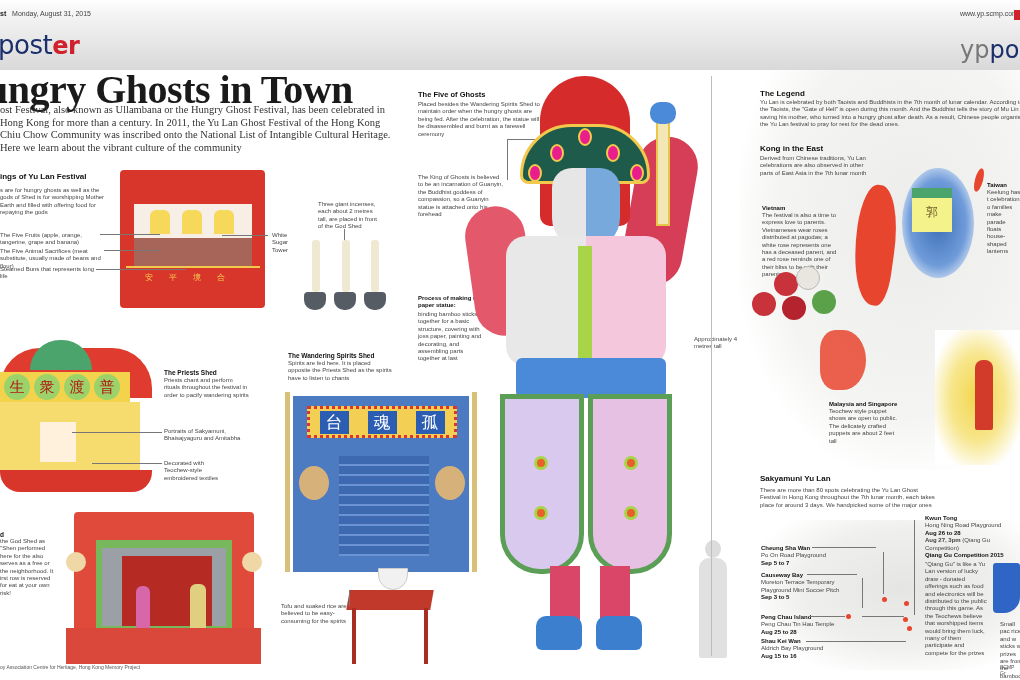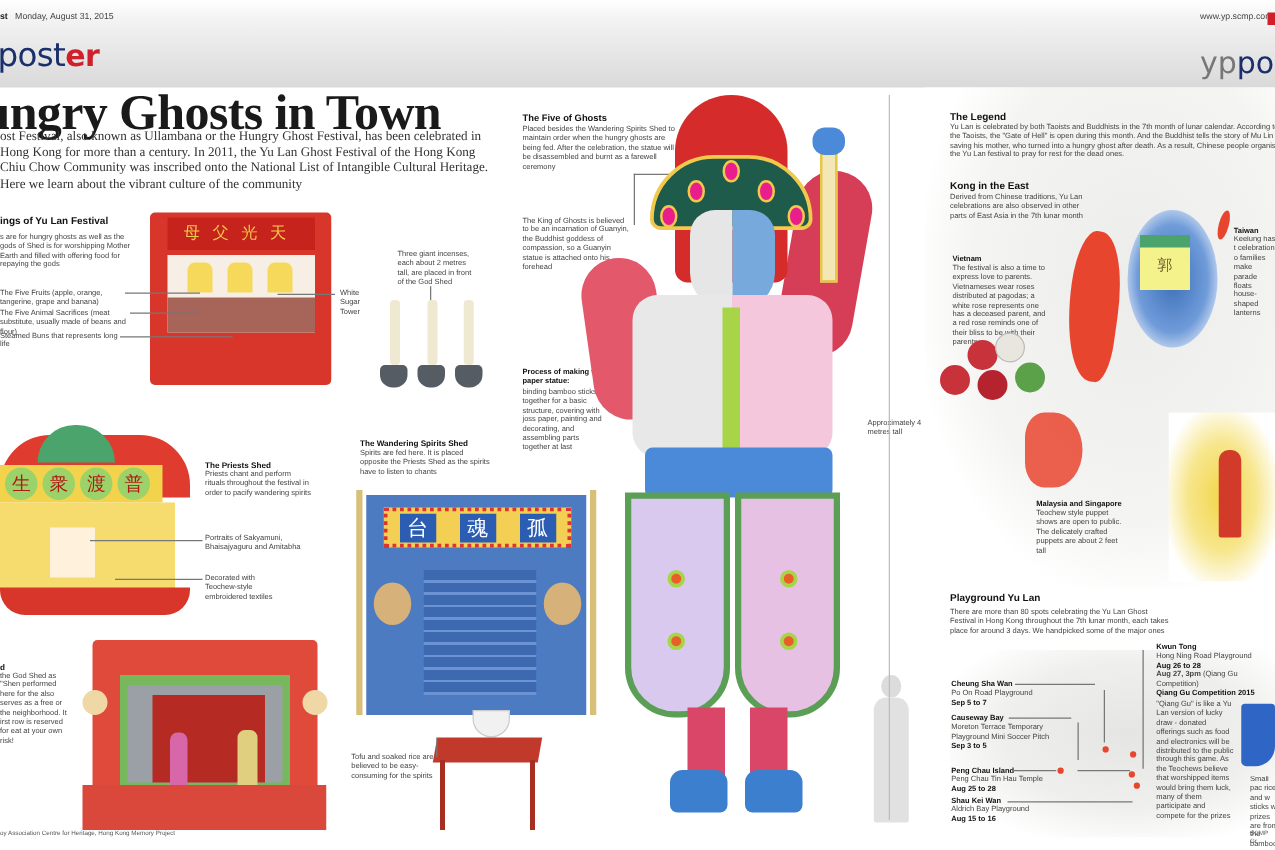--- a/index.html
+++ b/index.html
@@ -131,26 +131,26 @@
   <span>yp</span><span class="po">pos</span>
 </div>
 
 <h1 class="title">ungry Ghosts in Town</h1>
 <p class="intro">ost Festival, also known as Ullambana or the Hungry Ghost Festival, has been celebrated in Hong Kong for more than a century. In 2011, the Yu Lan Ghost Festival of the Hong Kong Chiu Chow Community was inscribed onto the National List of Intangible Cultural Heritage. Here we learn about the vibrant culture of the community</p>
 
 <div class="txt h" style="left:0; top:172px; font-size:8px;">ings of Yu Lan Festival</div>
 <div class="txt small" style="left:0; top:187px; width:112px;">s are for hungry ghosts as well as the gods of Shed is for worshipping Mother Earth and filled with offering food for repaying the gods</div>
 
 <div class="god-shed">
-  <div class="banner">母父光天</div>
   <div class="inner"></div>
   <div class="tablet" style="left:30px;"></div>
   <div class="tablet" style="left:62px;"></div>
   <div class="tablet" style="left:94px;"></div>
   <div class="table"></div>
+  <div class="skirt">安平境合</div>
 </div>
 <div class="txt small" style="left:0; top:232px; width:102px;">The Five Fruits (apple, orange, tangerine, grape and banana)</div>
 <div class="leader" style="left:100px; top:234px; width:60px;"></div>
 <div class="txt small" style="left:0; top:248px; width:104px;">The Five Animal Sacrifices (meat substitute, usually made of beans and flour)</div>
 <div class="leader" style="left:104px; top:250px; width:56px;"></div>
 <div class="txt small" style="left:0; top:266px; width:100px;">Steamed Buns that represents long life</div>
 <div class="leader" style="left:96px; top:269px; width:90px;"></div>
 <div class="leader" style="left:222px; top:235px; width:46px;"></div>
 <div class="txt small" style="left:272px; top:232px; width:20px;">White Sugar Tower</div>
 
@@ -289,21 +289,21 @@
 <div class="txt h" style="left:987px; top:182px; font-size:6px;">Taiwan</div>
 <div class="txt small" style="left:987px; top:189px; width:34px; overflow:hidden;">Keelung has t celebration o families make parade floats house-shaped lanterns</div>
 
 <div class="puppet">
     <div class="fig"></div>
   </div>
 <div class="txt h" style="left:829px; top:401px; font-size:6px;">Malaysia and Singapore</div>
 <div class="txt small" style="left:829px; top:408px; width:72px;">Teochew style puppet shows are open to public. The delicately crafted puppets are about 2 feet tall</div>
 
 <div class="hk-map"></div>
-<div class="txt h" style="left:760px; top:474px; font-size:8px;">Playground Yu Lan</div>
+<div class="txt h" style="left:760px; top:474px; font-size:8px;">Sakyamuni Yu Lan</div>
 <div class="txt small" style="left:760px; top:487px; width:180px;">There are more than 80 spots celebrating the Yu Lan Ghost Festival in Hong Kong throughout the 7th lunar month, each takes place for around 3 days. We handpicked some of the major ones</div>
 
 <div class="txt small" style="left:761px; top:545px; width:90px;">
   <div class="h">Cheung Sha Wan</div>
   <div>Po On Road Playground</div>
   <div class="h">Sep 5 to 7</div>
 </div>
 <div class="txt small" style="left:761px; top:572px; width:80px;">
   <div class="h">Causeway Bay</div>
   <div>Moreton Terrace Temporary Playground Mini Soccer Pitch</div>

